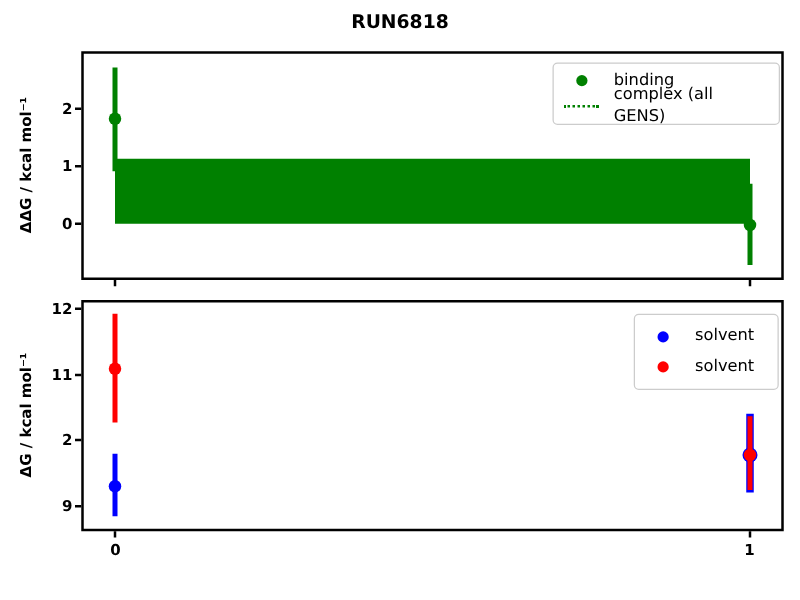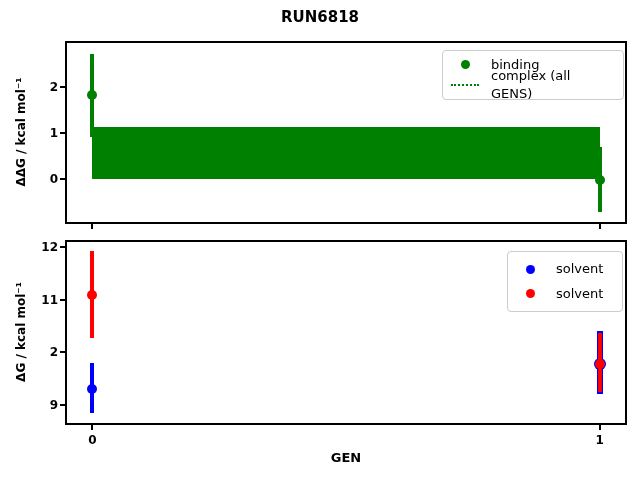--- a/index.html
+++ b/index.html
@@ -39,21 +39,20 @@
 
 <div id="figure">
 
   <div id="fig-title">RUN6818</div>
 
   <div class="axes" id="axes-0"></div>
   <div class="axes" id="axes-1"></div>
 
   <div class="ylab" id="ylab-0">ΔΔG / kcal mol⁻¹</div>
   <div class="ylab" id="ylab-1">ΔG / kcal mol⁻¹</div>
-  <div id="xlab">GEN</div>
 
   <div class="legend" id="legend-0">
     <div class="legend-row">
       <span class="lmarker">
         <span class="ldot" style="background: rgb(0, 128, 0);"></span>
       </span>
       <span>binding</span>
     </div>
     <div class="legend-row">
       <span class="lmarker">

